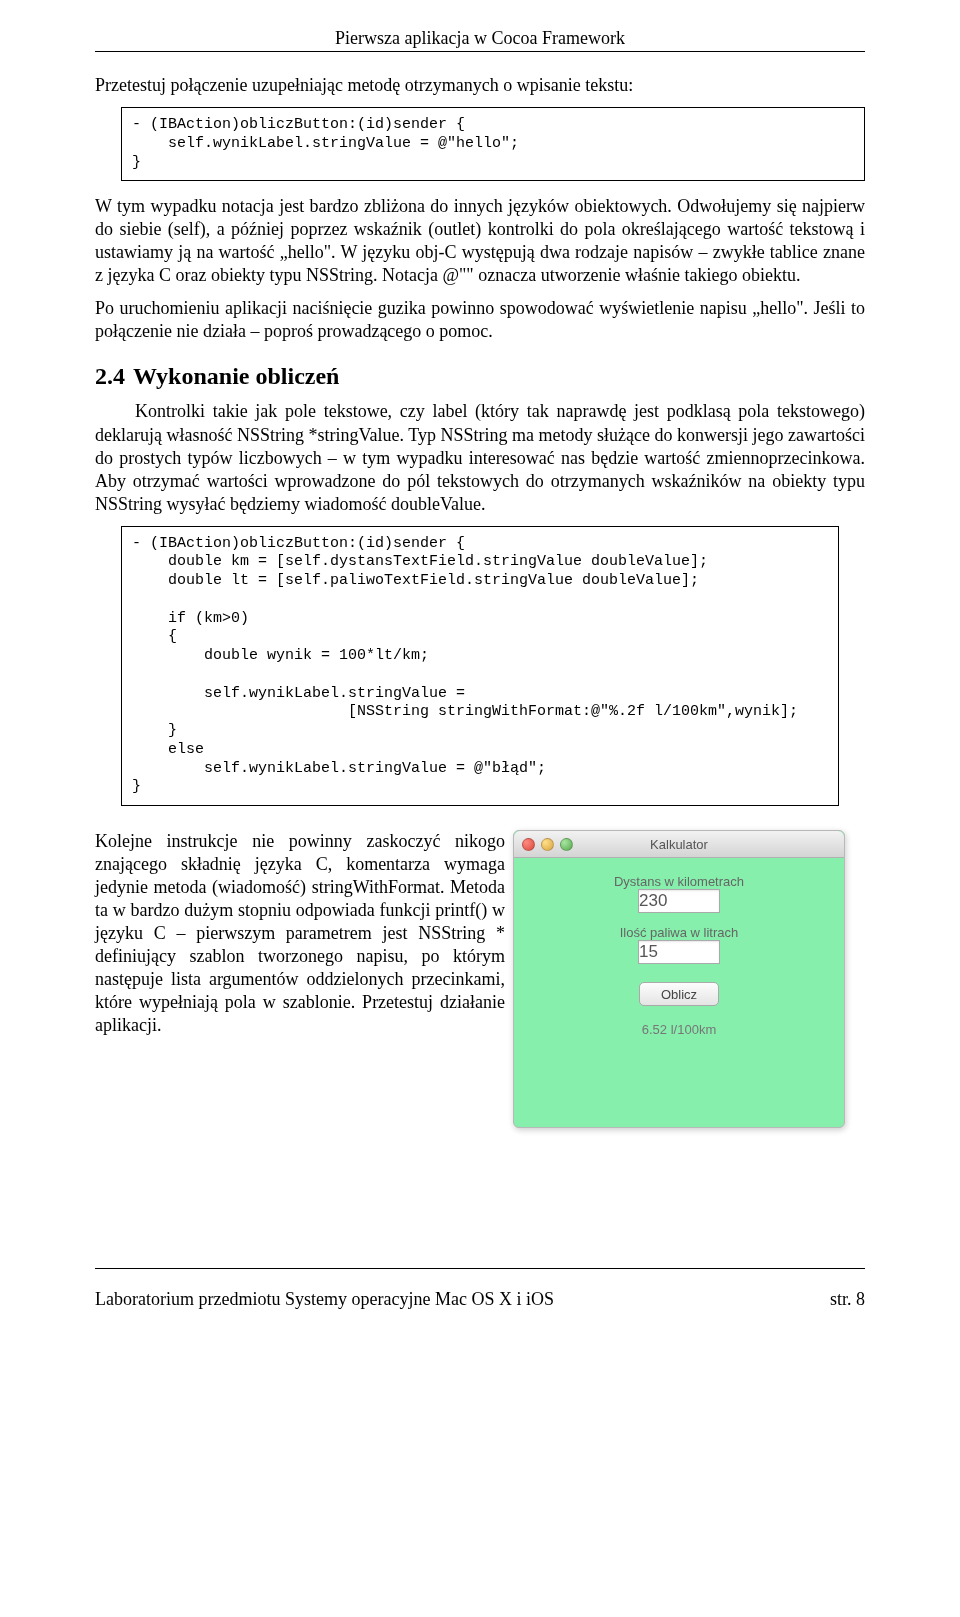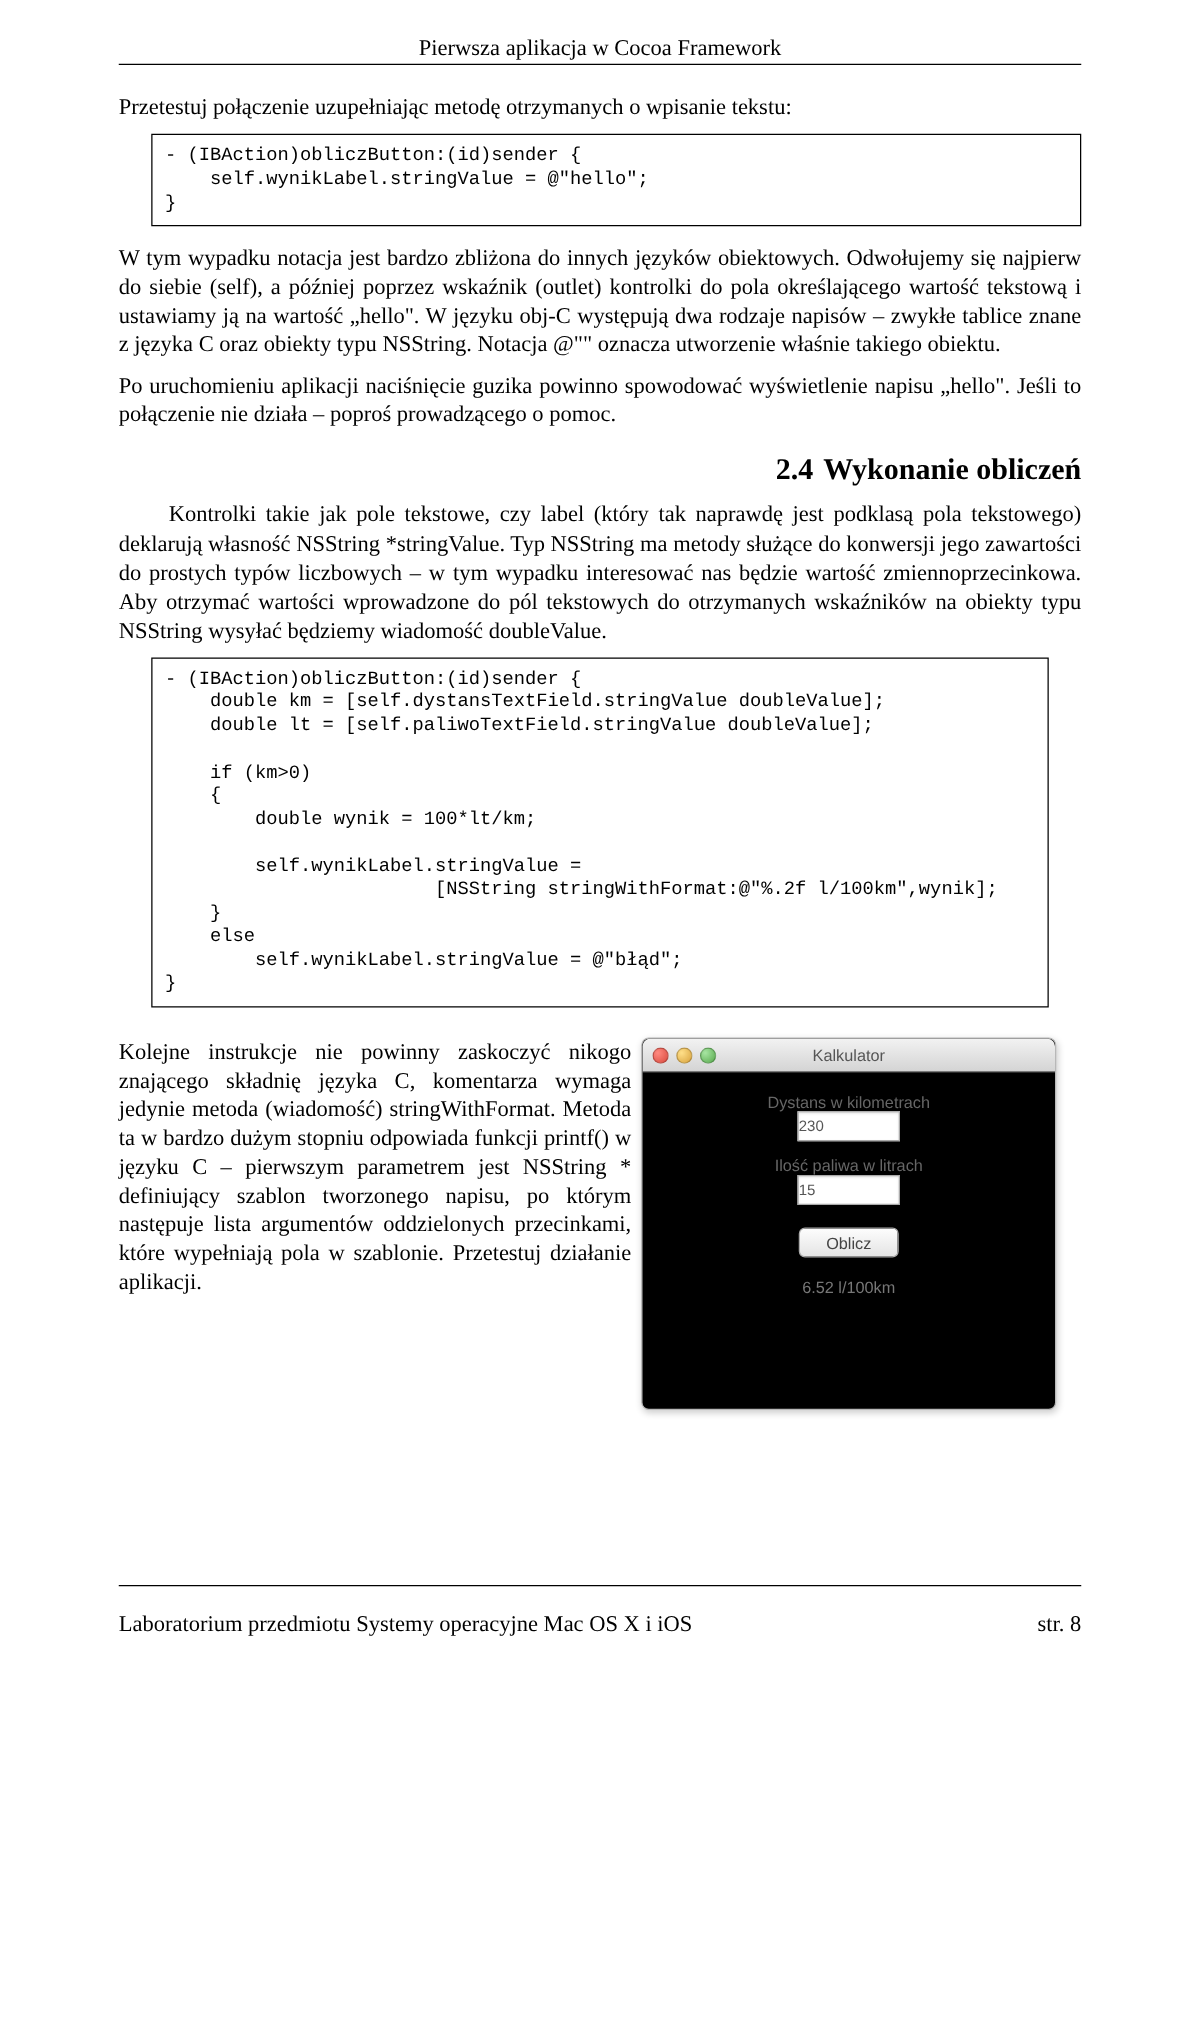--- a/index.html
+++ b/index.html
@@ -36,40 +36,39 @@
     font-family: "Courier New", Courier, monospace;
     font-size: 15px;
     white-space: pre;
     line-height: 1.25;
   }
   .code-box.small-indent { margin-left: 26px; margin-right: 26px; }
   .h2 {
     font-size: 24px;
     font-weight: bold;
     margin: 20px 0 4px 0;
-    text-align: right;
   }
   .section-num { margin-right: 8px; }
   .indent-first { text-indent: 40px; }
   .two-col {
     display: flex;
     margin-top: 24px;
   }
   .left-col {
     flex: 0 0 410px;
     font-size: 18px;
     text-align: justify;
     line-height: 1.28;
   }
   .right-col { flex: 1; }
   .mac-window {
     width: 330px;
     border: 1px solid #b8b8b8;
     border-radius: 6px;
-    background: #000000;
+    background: #86efac;
     box-shadow: 1px 2px 6px rgba(0,0,0,0.2);
     margin-left: 8px;
   }
   .mac-titlebar {
     height: 26px;
     background: linear-gradient(#f2f2f2, #d4d4d4);
     border-bottom: 1px solid #b0b0b0;
     border-radius: 6px 6px 0 0;
     display: flex;
     align-items: center;
@@ -103,21 +102,21 @@
     font-family: "Lucida Grande", Arial, sans-serif;
     font-size: 13px;
     color: #666;
     flex-direction: column;
   }
   .form-input {
     width: 80px;
     height: 20px;
     border: 1px solid #aaa;
     background: #fff;
-    font-size: 12px;
+    font-size: 17px;
     padding: 1px 0;
     color: #555;
     box-shadow: inset 0 1px 2px rgba(0,0,0,0.1);
   }
   .mac-btn {
     display: block;
     margin: 18px auto 16px auto;
     width: 80px;
     height: 24px;
     border-radius: 5px;

